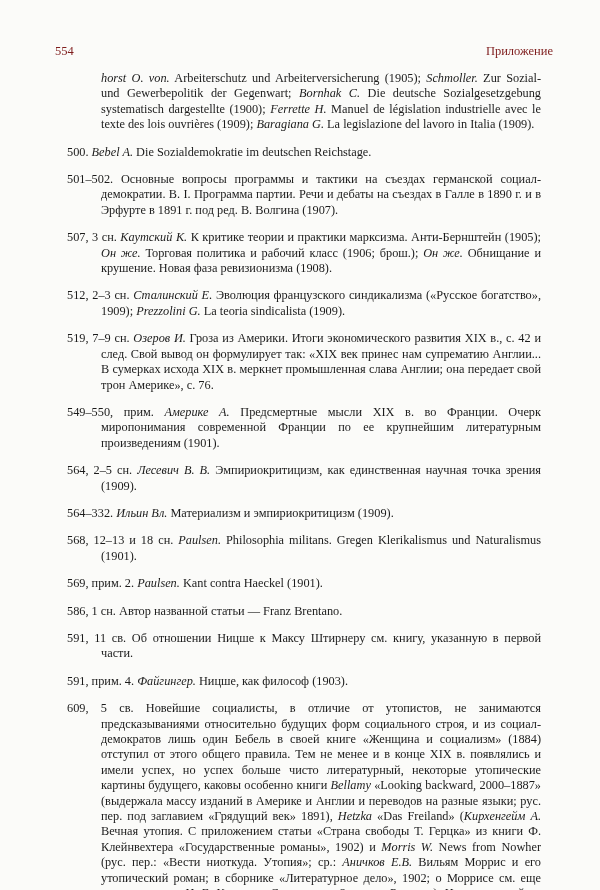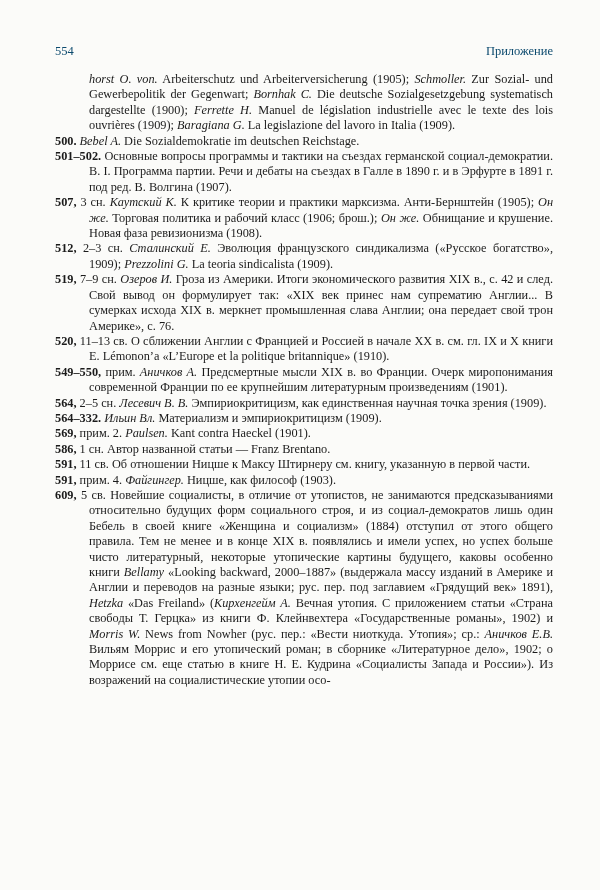--- a/index.html
+++ b/index.html
@@ -14,57 +14,57 @@
   .page {
     box-sizing: border-box;
     width: 600px; height: 890px;
     padding: 44px 47px 16px 55px;
   }
   .header {
     display: flex;
     justify-content: space-between;
     align-items: flex-end;
     font-size: 12.5px;
-    margin-bottom: 13px;
-    color: #0c4a6e;
+    margin-bottom: 6px;
+    color: #7f1d1d;
   }
   .text {
     font-size: 12.3px;
     line-height: 15.4px;
     text-align: justify;
   }
   .entry {
-    margin: 0;
+    margin: 12px;
     padding-left: 34px;
     text-indent: -34px;
   }
   .entry.intro {
     text-indent: 0;
   }
-  .num { font-weight: bold; }
+  .num { font-weight: normal; }
   .it { font-style: italic; }
 </style>
 </head>
 <body>
 
 <div class="page">
   <div class="header">
     <span>554</span>
     <span>Приложение</span>
   </div>
   <div class="text">
       <p class="entry intro"><span class="it">horst O. von.</span><span> Arbeiterschutz und Arbeiterversicherung (1905); </span><span class="it">Schmoller.</span><span> Zur Sozial- und Gewerbepolitik der Gegenwart; </span><span class="it">Bornhak C.</span><span> Die deutsche Sozialgesetzgebung systematisch dargestellte (1900); </span><span class="it">Ferrette H.</span><span> Manuel de législation industrielle avec le texte des lois ouvrières (1909); </span><span class="it">Baragiana G.</span><span> La legislazione del lavoro in Italia (1909).</span></p>
       <p class="entry"><b class="num">500.</b> <span class="it">Bebel A.</span><span> Die Sozialdemokratie im deutschen Reichstage.</span></p>
       <p class="entry"><b class="num">501–502.</b> <span>Основные вопросы программы и тактики на съездах германской социал-демократии. В. I. Программа партии. Речи и дебаты на съездах в Галле в 1890 г. и в Эрфурте в 1891 г. под ред. В. Волгина (1907).</span></p>
       <p class="entry"><b class="num">507,</b> 3 сн. <span class="it">Каутский К.</span><span> К критике теории и практики марксизма. Анти-Бернштейн (1905); </span><span class="it">Он же.</span><span> Торговая политика и рабочий класс (1906; брош.); </span><span class="it">Он же.</span><span> Обнищание и крушение. Новая фаза ревизионизма (1908).</span></p>
       <p class="entry"><b class="num">512,</b> 2–3 сн. <span class="it">Сталинский Е.</span><span> Эволюция французского синдикализма («Русское богатство», 1909); </span><span class="it">Prezzolini G.</span><span> La teoria sindicalista (1909).</span></p>
       <p class="entry"><b class="num">519,</b> 7–9 сн. <span class="it">Озеров И.</span><span> Гроза из Америки. Итоги экономического развития XIX в., с. 42 и след. Свой вывод он формулирует так: «XIX век принес нам супрематию Англии... В сумерках исхода XIX в. меркнет промышленная слава Англии; она передает свой трон Америке», с. 76.</span></p>
-      <p class="entry"><b class="num">520,</b> 11–13 св. <span>О сближении Англии с Францией и Россией в начале XX в. см. гл. IX и X книги E. Lémonon’a «L’Europe et la politique britannique» (1910).</span></p>
-      <p class="entry"><b class="num">549–550,</b> прим. <span class="it">Аничков А.</span><span> Предсмертные мысли XIX в. во Франции. Очерк миропонимания современной Франции по ее крупнейшим литературным произведениям (1901).</span></p>
+      <p class="entry"><b class="num">549–550,</b> прим. <span class="it">Америке А.</span><span> Предсмертные мысли XIX в. во Франции. Очерк миропонимания современной Франции по ее крупнейшим литературным произведениям (1901).</span></p>
       <p class="entry"><b class="num">564,</b> 2–5 сн. <span class="it">Лесевич В. В.</span><span> Эмпириокритицизм, как единственная научная точка зрения (1909).</span></p>
       <p class="entry"><b class="num">564–332.</b> <span class="it">Ильин Вл.</span><span> Материализм и эмпириокритицизм (1909).</span></p>
+      <p class="entry"><b class="num">568,</b> 12–13 и 18 сн. <span class="it">Paulsen.</span><span> Philosophia militans. Gregen Klerikalismus und Naturalismus (1901).</span></p>
       <p class="entry"><b class="num">569,</b> прим. 2. <span class="it">Paulsen.</span><span> Kant contra Haeckel (1901).</span></p>
       <p class="entry"><b class="num">586,</b> 1 сн. <span>Автор названной статьи — Franz Brentano.</span></p>
       <p class="entry"><b class="num">591,</b> 11 св. <span>Об отношении Ницше к Максу Штирнеру см. книгу, указанную в первой части.</span></p>
       <p class="entry"><b class="num">591,</b> прим. 4. <span class="it">Файгингер.</span><span> Ницше, как философ (1903).</span></p>
       <p class="entry"><b class="num">609,</b> 5 св. <span>Новейшие социалисты, в отличие от утопистов, не занимаются предсказываниями относительно будущих форм социального строя, и из социал-демократов лишь один Бебель в своей книге «Женщина и социализм» (1884) отступил от этого общего правила. Тем не менее и в конце XIX в. появлялись и имели успех, но успех больше чисто литературный, некоторые утопические картины будущего, каковы особенно книги </span><span class="it">Bellamy</span><span> «Looking backward, 2000–1887» (выдержала массу изданий в Америке и Англии и переводов на разные языки; рус. пер. под заглавием «Грядущий век» 1891), </span><span class="it">Hetzka</span><span> «Das Freiland» (</span><span class="it">Кирхенгейм А.</span><span> Вечная утопия. С приложением статьи «Страна свободы Т. Герцка» из книги Ф. Клейнвехтера «Государственные романы», 1902) и </span><span class="it">Morris W.</span><span> News from Nowher (рус. пер.: «Вести ниоткуда. Утопия»; ср.: </span><span class="it">Аничков Е.В.</span><span> Вильям Моррис и его утопический роман; в сборнике «Литературное дело», 1902; о Моррисе см. еще статью в книге Н. Е. Кудрина «Социалисты Запада и России»). Из возражений на социалистические утопии осо-</span></p>
     </div>
 </div>
 
 </body></html>

